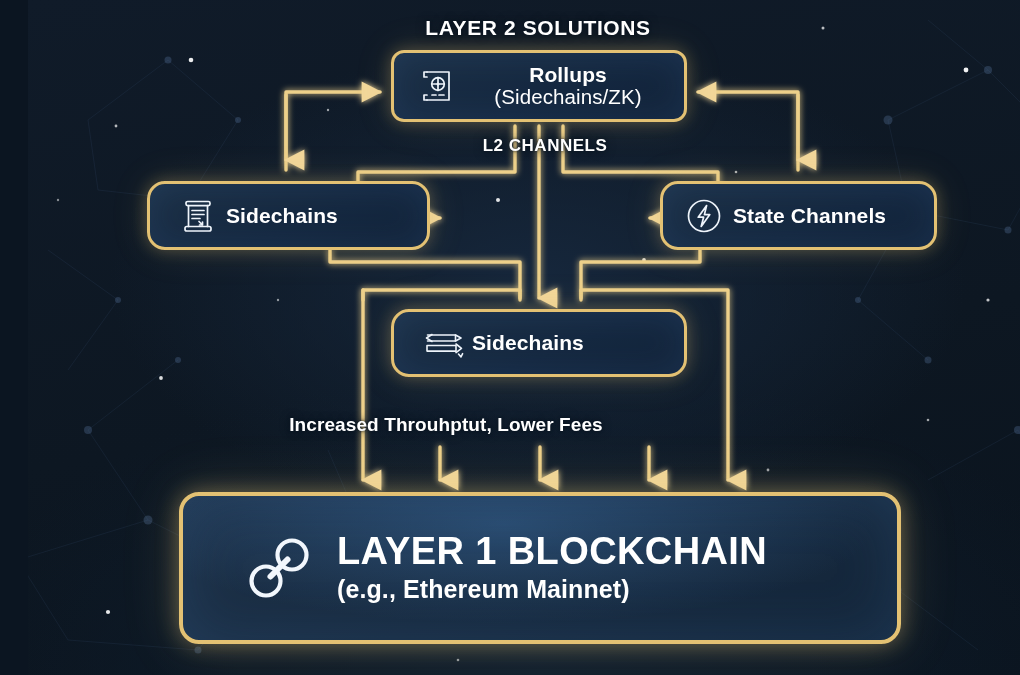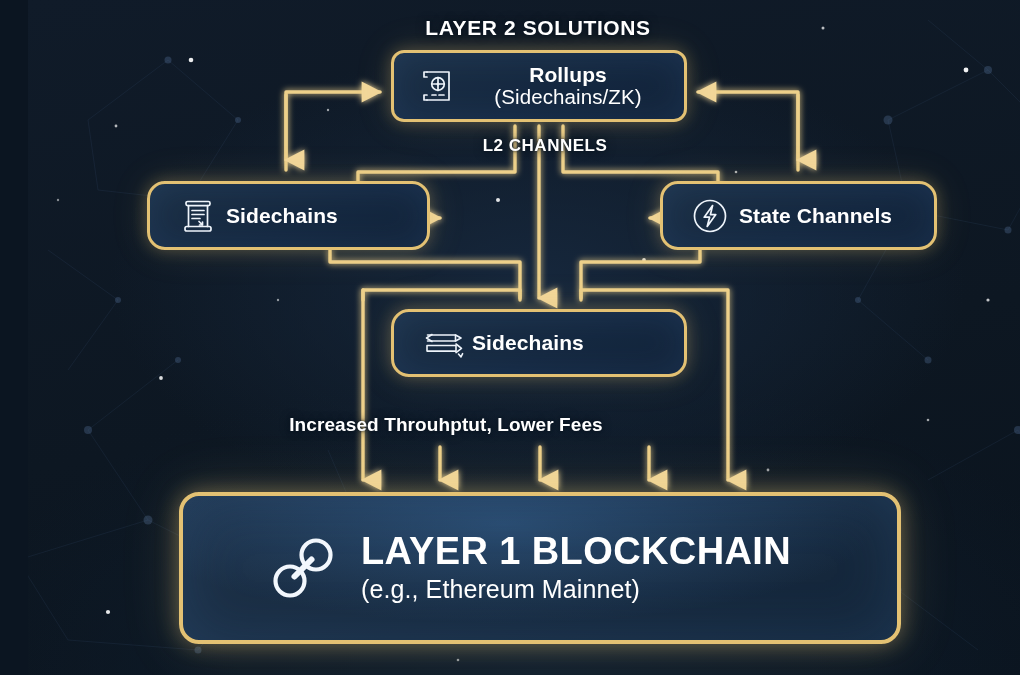--- a/index.html
+++ b/index.html
@@ -81,37 +81,37 @@
 
   #node-sidechains-left {
     left: 119px; top: 181px; width: 283px; height: 69px;
     padding-left: 20px;
   }
   #node-sidechains-left .ico { width: 56px; }
   #node-sidechains-left .txt { font-size: 21px; font-weight: 700; }
 
   #node-state-channels {
     left: 632px; top: 181px; width: 277px; height: 69px;
-    padding-left: 18px;
+    padding-left: 12px;
   }
   #node-state-channels .ico { width: 58px; }
   #node-state-channels .txt { font-size: 21px; font-weight: 700; }
 
   #node-sidechains-mid {
     left: 363px; top: 309px; width: 296px; height: 68px;
     padding-left: 20px;
   }
   #node-sidechains-mid .ico { width: 58px; }
   #node-sidechains-mid .txt { font-size: 21px; font-weight: 700; }
 
   #node-layer1 {
     left: 151px; top: 492px; width: 722px; height: 152px;
     border-radius: 20px;
     border-width: 4px;
-    padding-left: 66px;
+    padding-left: 42px;
     box-shadow:
       0 0 22px rgba(232,200,120,0.40),
       0 0 60px rgba(232,200,120,0.16),
       inset 0 0 60px rgba(70,125,185,0.20);
     background: linear-gradient(152deg, #21395180 0%, #1a3category 0%, #16293f 100%);
     background:
       radial-gradient(ellipse 70% 80% at 42% 25%, rgba(60,110,165,0.38) 0%, rgba(60,110,165,0) 70%),
       linear-gradient(155deg, #1d3consectetur 0%, #16293f 100%);
     background:
       radial-gradient(ellipse 70% 90% at 45% 22%, rgba(64,116,172,0.40) 0%, rgba(64,116,172,0) 72%),
@@ -123,21 +123,21 @@
   #node-layer1 .ico { width: 108px; }
   #node-layer1 .txt { padding-left: 4px; }
   #node-layer1 .txt .l1 {
     font-size: 38px;
     font-weight: 700;
     letter-spacing: 0.4px;
     line-height: 1.1;
   }
   #node-layer1 .txt .l2 {
     font-size: 25px;
-    font-weight: 400;
+    font-weight: 700;
     line-height: 1.25;
     margin-top: 1px;
   }
 
   
   .caption {
     position: absolute;
     color: #ffffff;
     font-weight: 700;
     white-space: nowrap;

